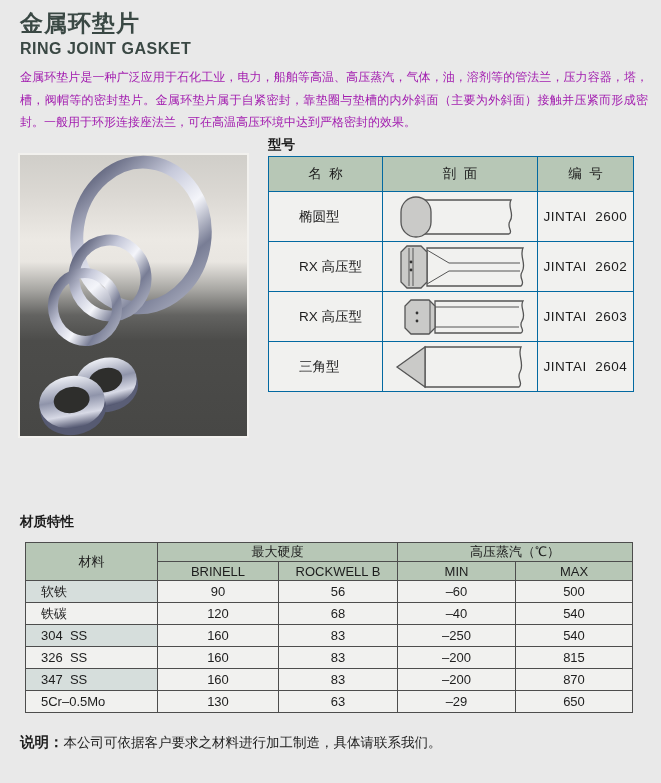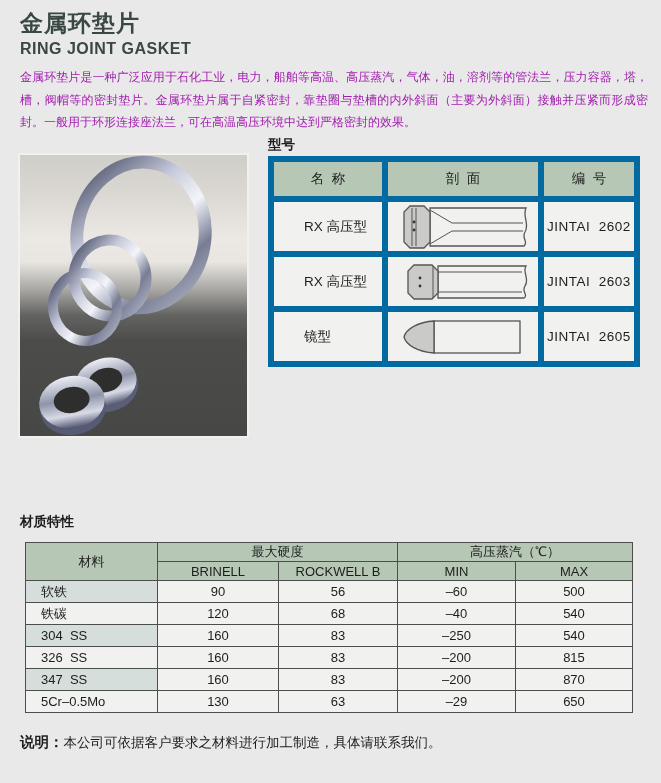--- a/index.html
+++ b/index.html
@@ -37,21 +37,21 @@
     font-size:13.5px;font-weight:bold;color:#1c1c1c;
   }
 
   
   .model-table{
     left:268px;top:156px;
     border-collapse:collapse;table-layout:fixed;
     background:#f1f1ef;
   }
   .model-table th,.model-table td{
-    border:6px solid #0369a1;
+    border:1px solid #0369a1;
     font-size:13.5px;font-weight:normal;
     padding:0;
   }
   .model-table th{
     background:var(--header-green,#b7c7b6);
     height:34px;text-align:center;white-space:pre;
   }
   .model-table td{background:#f1f1ef;height:49px;}
   .model-table td.name{padding-left:30px;white-space:pre;}
   .model-table td.section{text-align:center;vertical-align:middle;}
@@ -149,20 +149,30 @@
       <col style="width:155px">
       <col style="width:96px">
     </colgroup>
   <tbody>
       <tr>
     <th>名  称</th>
     <th>剖  面</th>
     <th>编  号</th>
   </tr>
 
+  <tr>
+    <td class="name">椭圆型</td>
+    <td class="section">
+      <svg width="150" height="46" viewBox="0 0 150 46">
+        <path d="M36 6 H126 C122 13 130 20 125 27 C121 33 129 38 124 40 H36 Z" fill="none" stroke="#555" stroke-width="1.3"></path>
+        <rect x="16" y="3" width="30" height="40" rx="15" fill="#cacac8" stroke="#555" stroke-width="1.3"></rect>
+      </svg>
+    </td>
+    <td class="code">JINTAI  2600</td>
+  </tr>
 
 
   <tr>
     <td class="name">RX 高压型</td>
     <td class="section">
       <svg width="150" height="46" viewBox="0 0 150 46">
         <path d="M42 4 H138 C134 12 142 20 137 28 C133 34 141 38 136 42 H42 Z" fill="none" stroke="#555" stroke-width="1.3"></path>
         <path d="M42 6 L64 19 H135 M42 40 L64 27 H135" fill="none" stroke="#555" stroke-width="1"></path>
         <polygon points="22,2 36,2 42,8 42,38 36,44 22,44 16,38 16,8" fill="#cacac8" stroke="#555" stroke-width="1.3"></polygon>
         <path d="M24 4 V42 M28 4 V42" stroke="#555" stroke-width="1" fill="none"></path>
@@ -181,31 +191,31 @@
         <path d="M50 13 H134 M50 33 H134" fill="none" stroke="#555" stroke-width="1"></path>
         <polygon points="26,6 44,6 50,12 50,34 44,40 26,40 20,34 20,12" fill="#cacac8" stroke="#555" stroke-width="1.3"></polygon>
         <path d="M45 7 V39" stroke="#555" stroke-width="1" fill="none"></path>
         <circle cx="32" cy="19" r="1.4" fill="#333"></circle>
             <circle cx="32" cy="27" r="1.4" fill="#333"></circle>
       </svg>
     </td>
     <td class="code">JINTAI  2603</td>
   </tr>
 
-
-  <tr>
-    <td class="name">镜型</td>
-    <td class="section">
-      <svg width="150" height="46" viewBox="0 0 150 46">
-        <rect x="46" y="7" width="86" height="32" fill="none" stroke="#555" stroke-width="1.3"></rect>
-        <path d="M46 7 C30 8 18 15 16 23 C18 31 30 38 46 39 Z" fill="#cacac8" stroke="#555" stroke-width="1.3"></path>
-      </svg>
-    </td>
-    <td class="code">JINTAI  2605</td>
-  </tr>
+  <tr>
+    <td class="name">三角型</td>
+    <td class="section">
+      <svg width="150" height="46" viewBox="0 0 150 46">
+        <path d="M40 3 H136 C132 11 140 20 135 28 C131 35 139 39 134 43 H40 Z" fill="none" stroke="#555" stroke-width="1.3"></path>
+        <polygon points="12,23 40,3 40,43" fill="#cacac8" stroke="#555" stroke-width="1.3"></polygon>
+      </svg>
+    </td>
+    <td class="code">JINTAI  2604</td>
+  </tr>
+
 </tbody>
   </table>
 
 <div class="abs section-label" style="left:20px;top:513px;">材质特性</div>
 
 <table class="abs material-table">
   <colgroup>
     <col style="width:132px">
       <col style="width:121px">
       <col style="width:119px">

